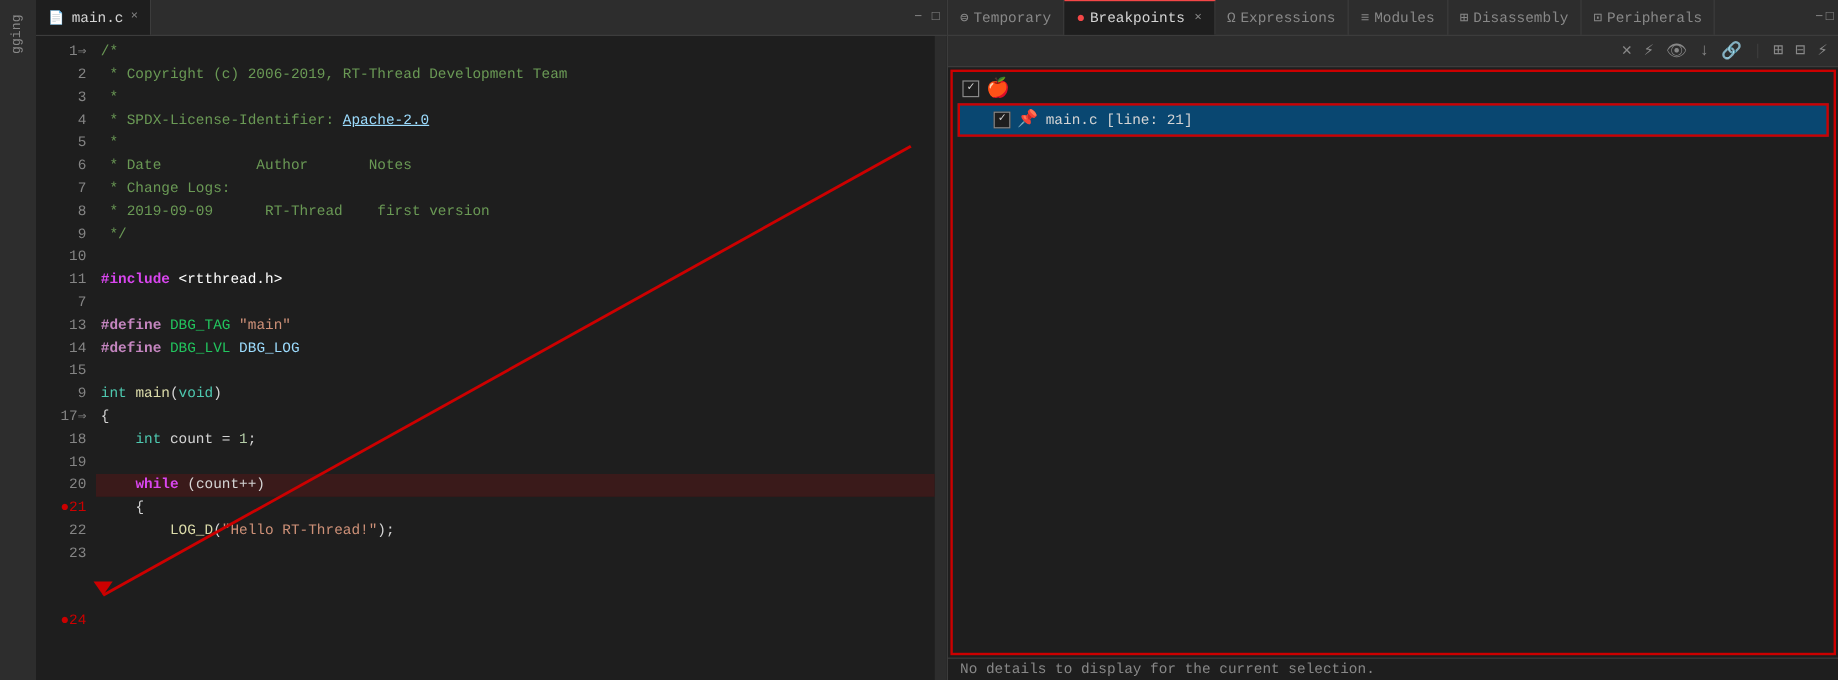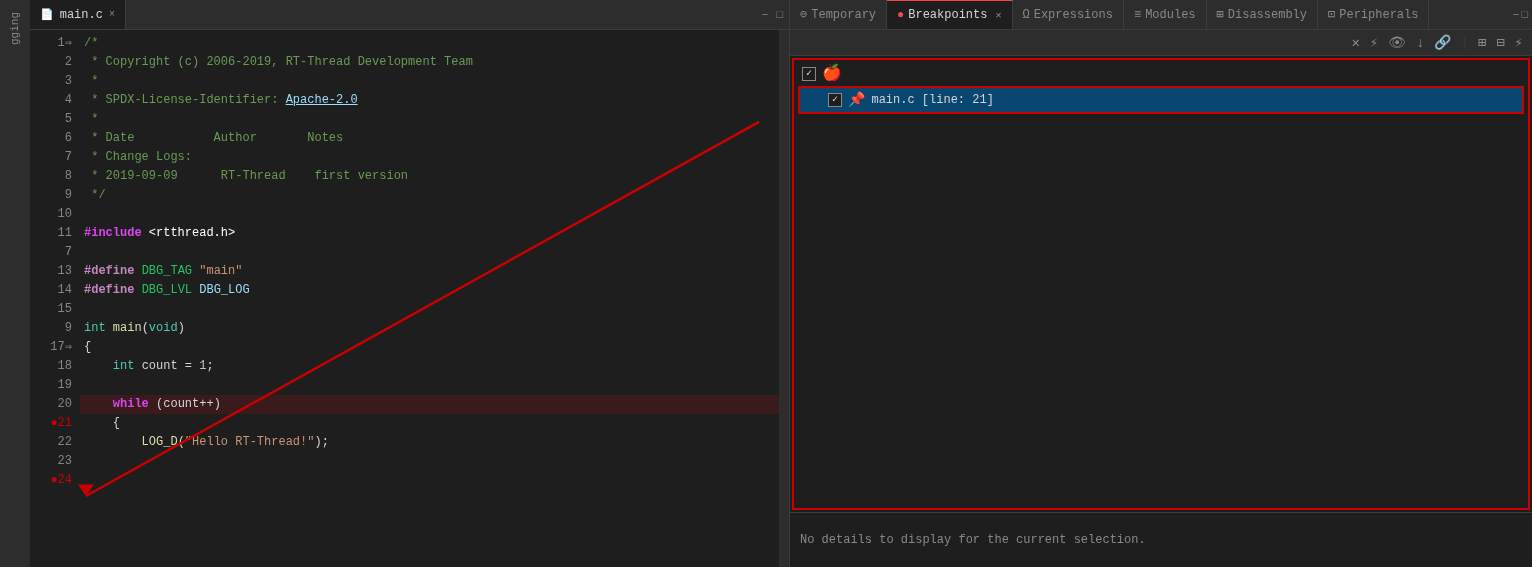--- a/index.html
+++ b/index.html
@@ -255,21 +255,21 @@
       font-size: 16px;
       line-height: 1;
       flex-shrink: 0;
     }
 
     .bp-text {
       color: #d4d4d4;
     }
 
     .debug-status {
-      padding: 20px 10px;
+      padding: 2px 10px;
       color: #888;
       font-size: 12px;
       border-top: 1px solid #3c3c3c;
     }
 
     .left-sidebar {
       width: 30px;
       background: #2d2d2d;
       display: flex;
       flex-direction: column;
@@ -328,21 +328,21 @@
       <span class="ln">14</span>
       <span class="ln">15</span>
       <span class="ln">9</span>
       <span class="ln">17⇒</span>
       <span class="ln">18</span>
       <span class="ln">19</span>
       <span class="ln">20</span>
       <span class="ln" style="color:#cc0000;">●21</span>
       <span class="ln">22</span>
       <span class="ln">23</span>
-      <span class="ln" style="color:#cc0000;">●24</span>
+      <span class="ln" style="color:#cc0000;margin-top:37px;">●24</span>
     </div>
 
     <div class="code-area">
       <span class="code-line"><span class="c-comment">/*</span></span>
       <span class="code-line"><span class="c-comment"> * Copyright (c) 2006-2019, RT-Thread Development Team</span></span>
       <span class="code-line"><span class="c-comment"> *</span></span>
       <span class="code-line"><span class="c-comment"> * SPDX-License-Identifier: </span><span class="c-link">Apache-2.0</span></span>
       <span class="code-line"><span class="c-comment"> *</span></span>
       <span class="code-line"><span class="c-comment"> * Date           Author       Notes</span></span>
       <span class="code-line"><span class="c-comment"> * Change Logs:</span></span>

